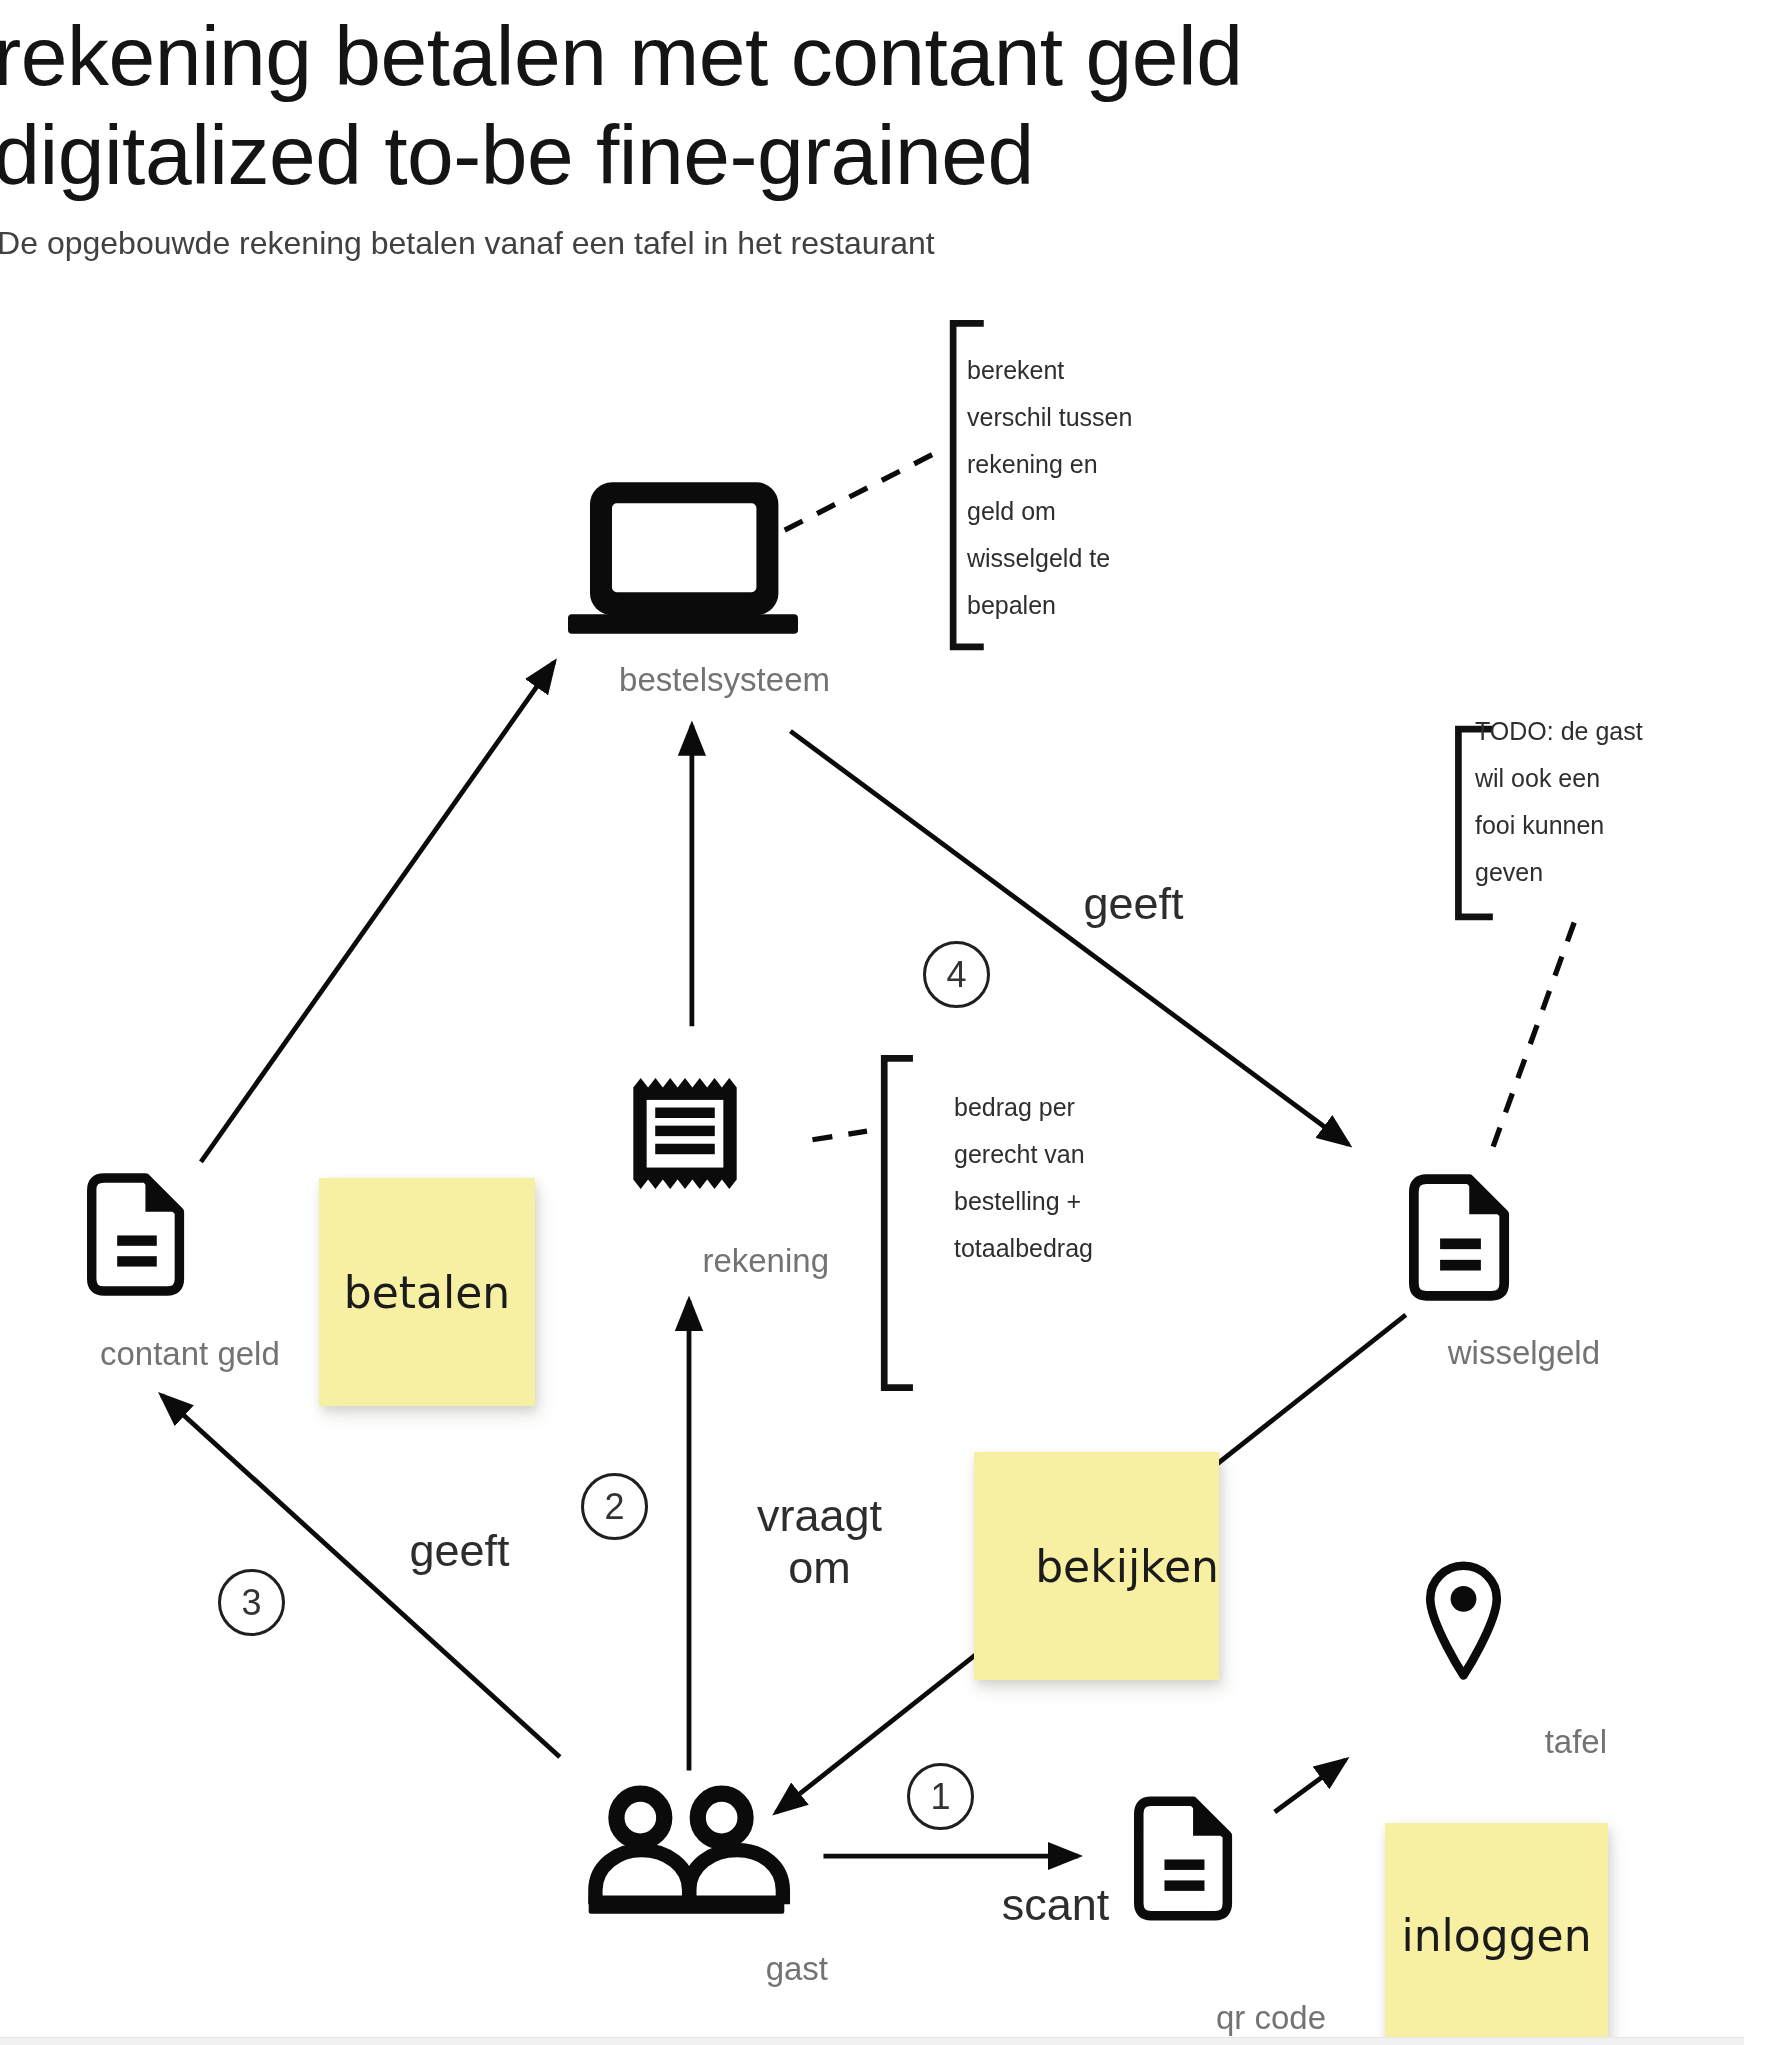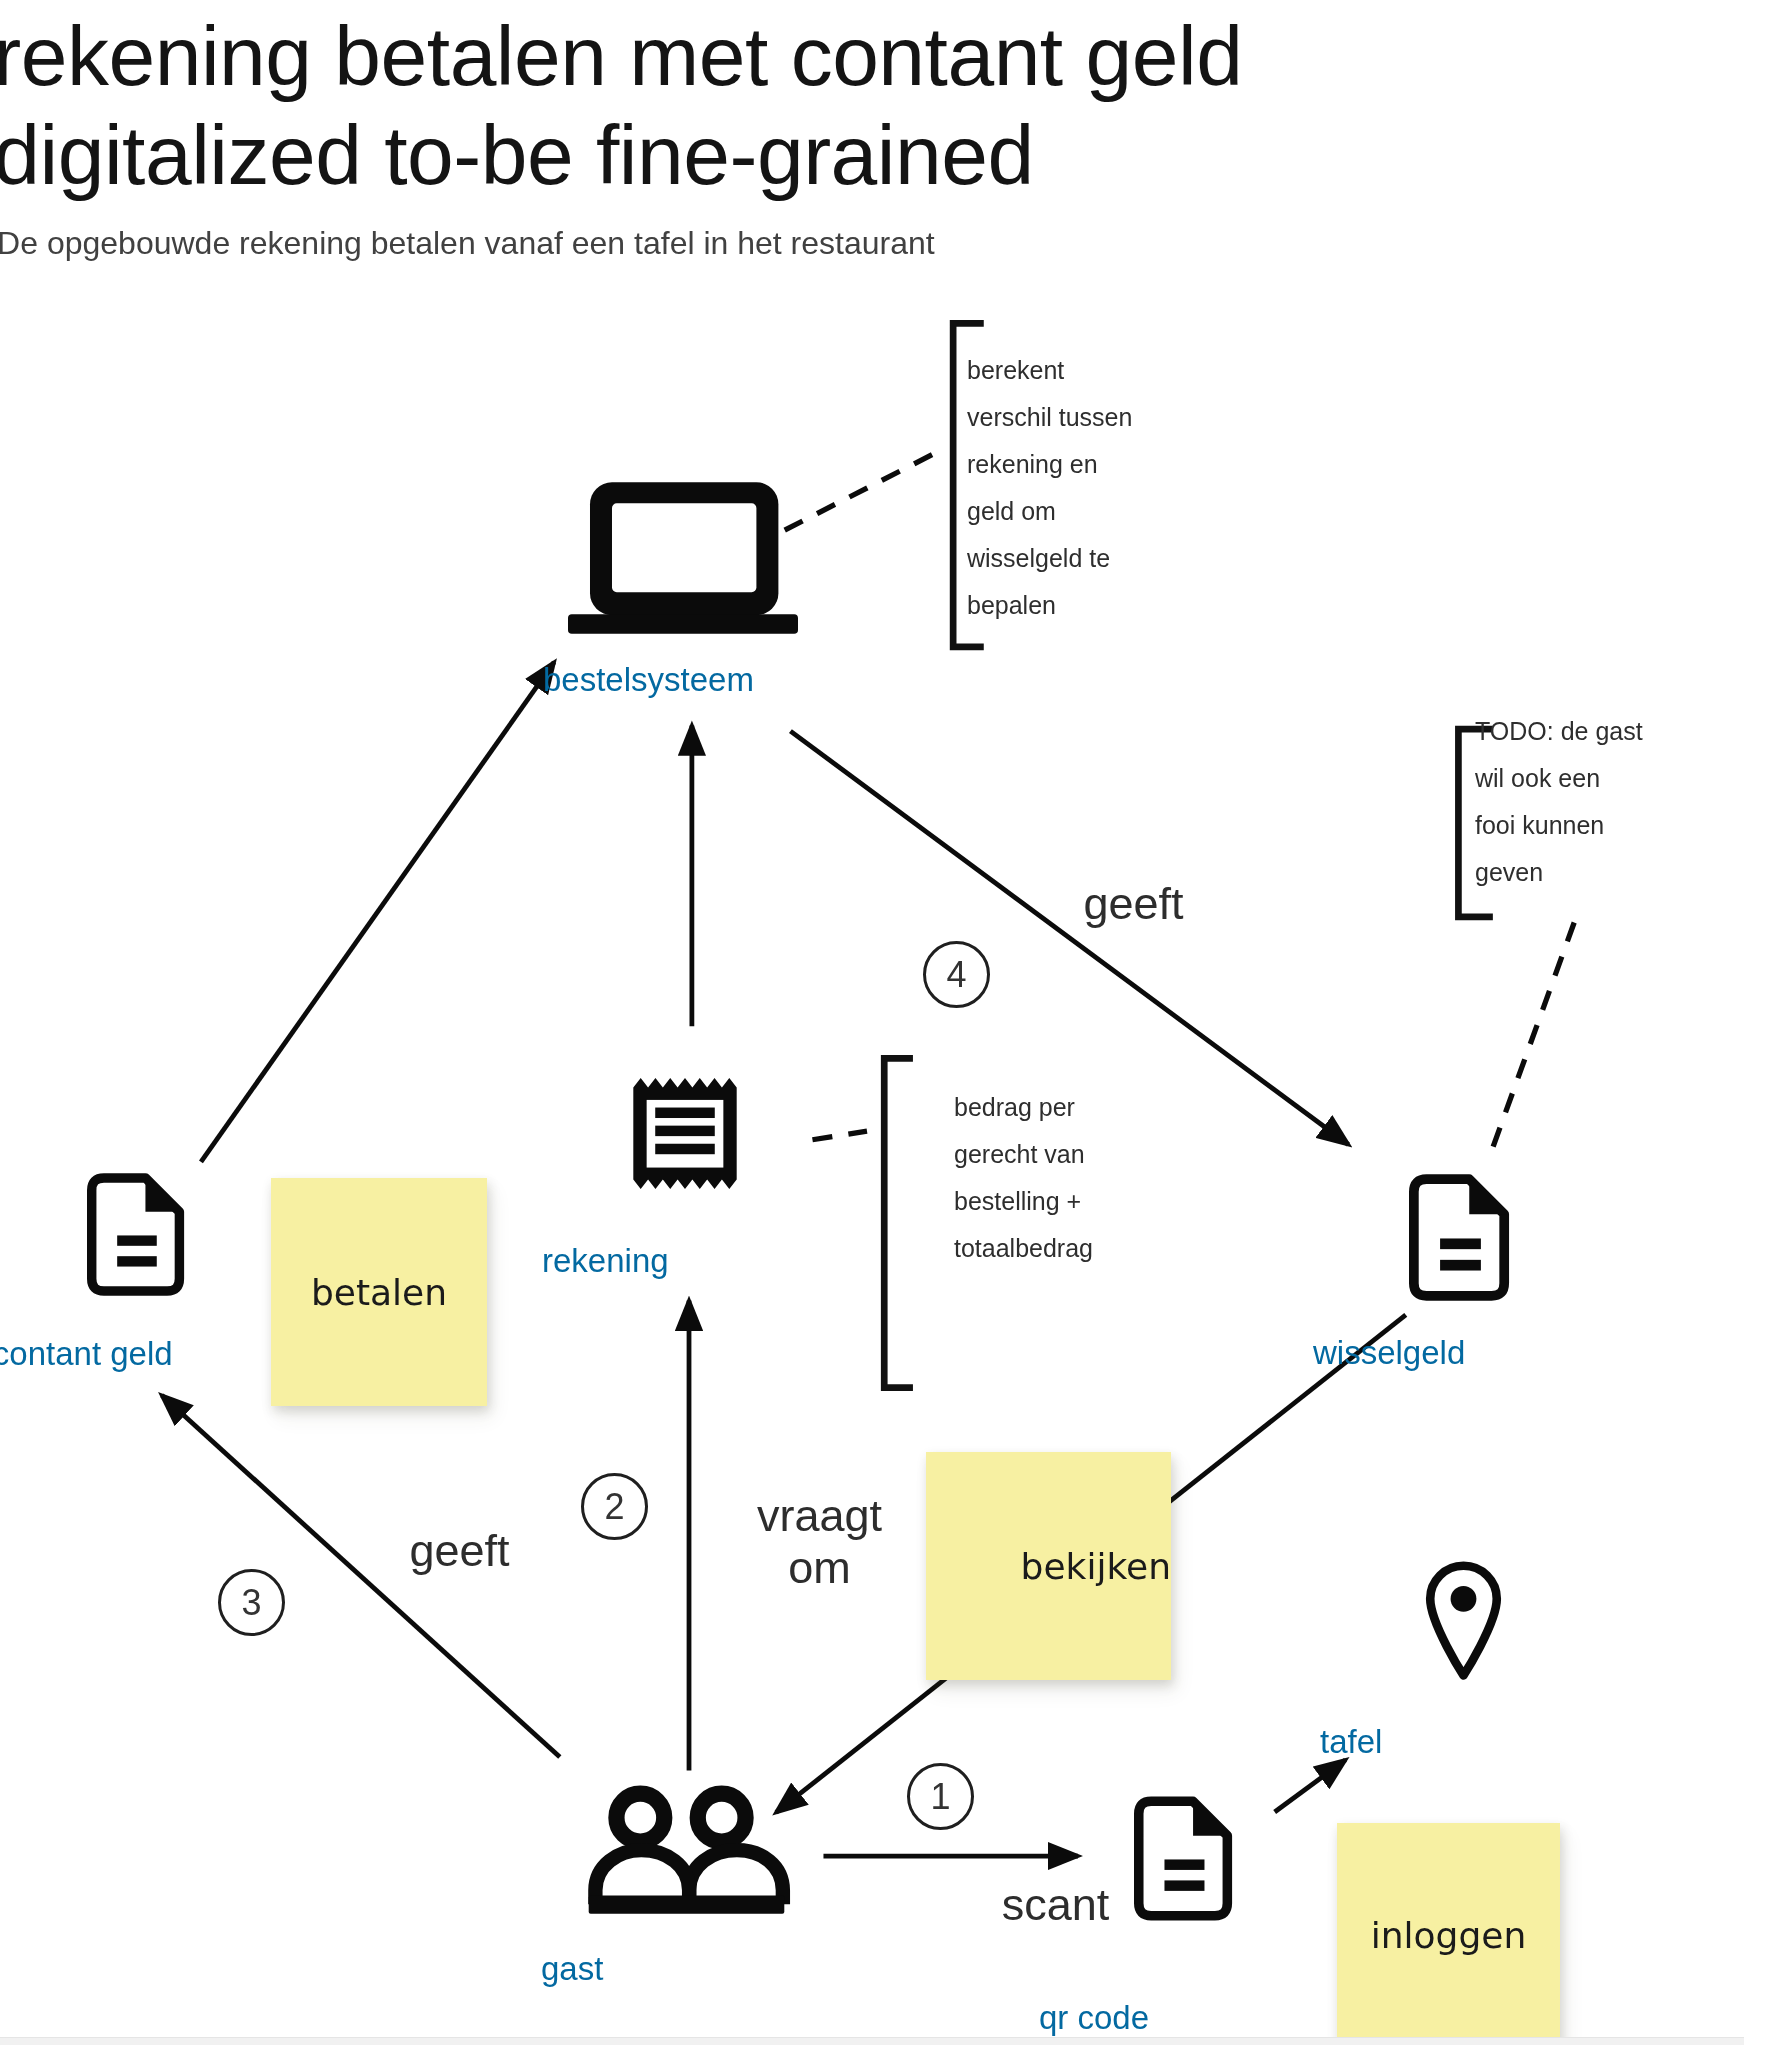--- a/index.html
+++ b/index.html
@@ -15,44 +15,45 @@
   .title{
     left:-6.7px;top:6.7px;width:1626px;
     font-size:84px;line-height:99px;letter-spacing:-0.5px;
     color:#141414;z-index:2;
   }
   .subtitle{
     left:-2.9px;top:225px;width:1244px;
     font-size:32px;color:#414141;z-index:2;
   }
   .node-label{
-    width:287px;text-align:left;
-    font-size:33px;color:#0369a1;z-index:2;
+    width:287px;text-align:right;
+    font-size:33px;color:#737373;z-index:2;
   }
   .edge-label{
     width:191px;text-align:center;
     font-size:45px;color:#2d2d2d;z-index:2;
   }
   .bracket-text{
     font-size:25px;line-height:47px;color:#2e2e2e;
     white-space:pre-line;z-index:2;width:297px;
   }
   .step-circle{
     width:67px;height:67px;border-radius:50%;
     border:3.3px solid #1f1f1f;background:#ffffff;
     display:flex;align-items:center;justify-content:center;
     font-size:36px;color:#333333;z-index:2;box-sizing:border-box;
   }
   .sticky{
     background:#f7f0a2;
     display:flex;align-items:center;justify-content:center;
     font-family:"DejaVu Sans", sans-serif;
-    font-size:36px;color:#1b1b1b;
+    font-size:44px;color:#1b1b1b;
     box-shadow:1.9px 4.8px 10.5px rgba(60,60,40,0.18), 5.7px 12.4px 19px rgba(60,60,40,0.08);
     z-index:3;
+    margin-left:48px;
   }
   .edge-strip{background:#f1f1f1;z-index:6;}
   #connectors{left:0;top:0;z-index:1;}
   svg{display:block;}
 </style>
 </head>
 <body>
 
 <div id="board">
 

